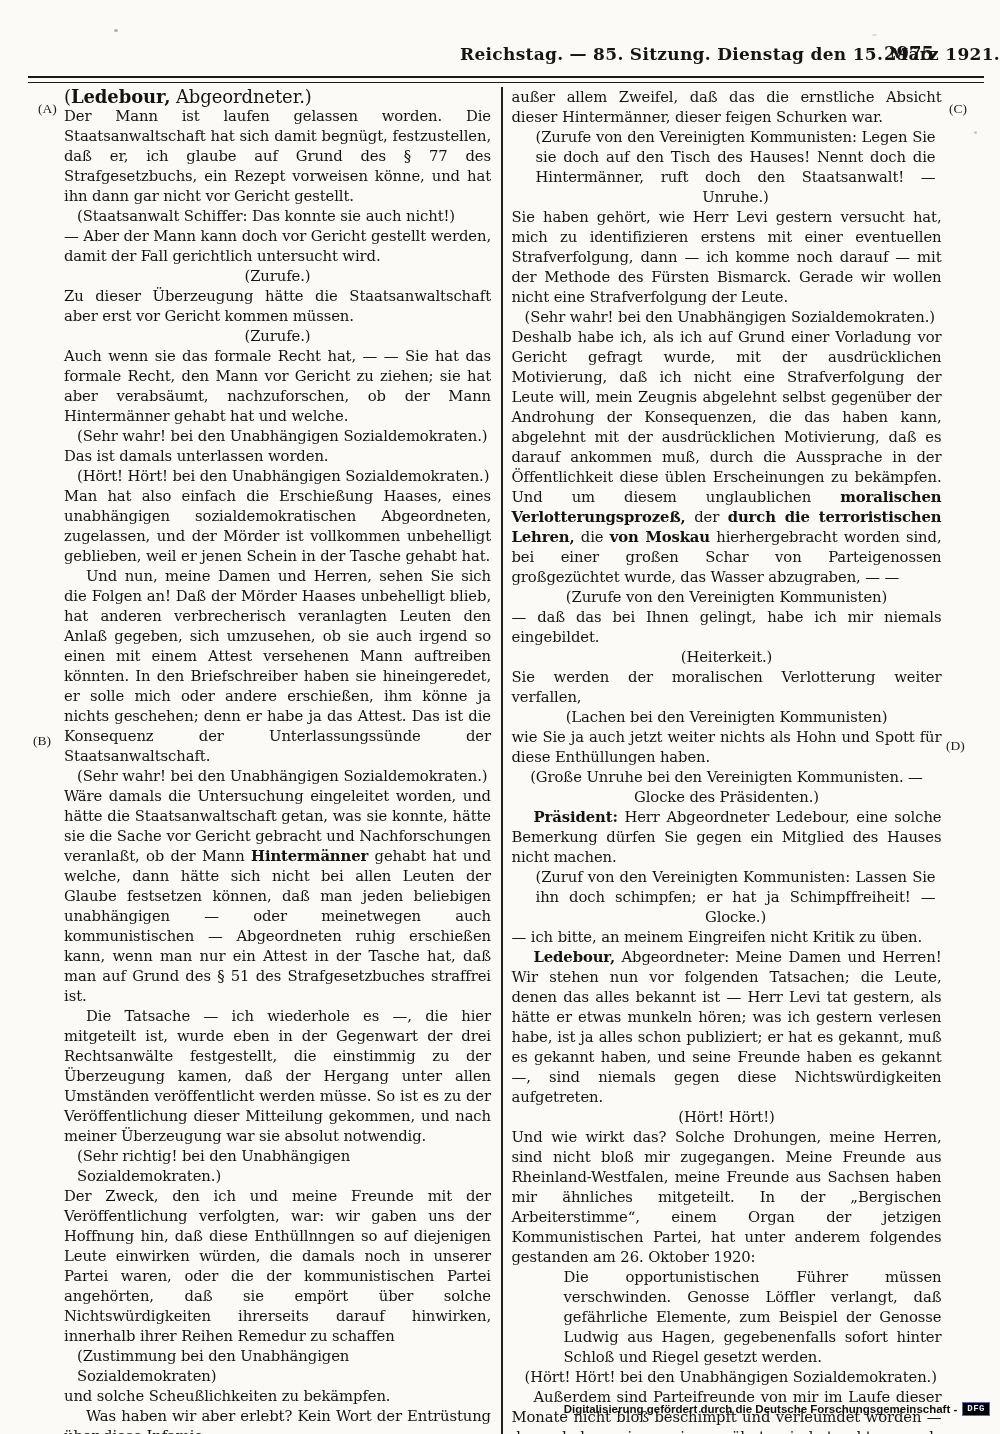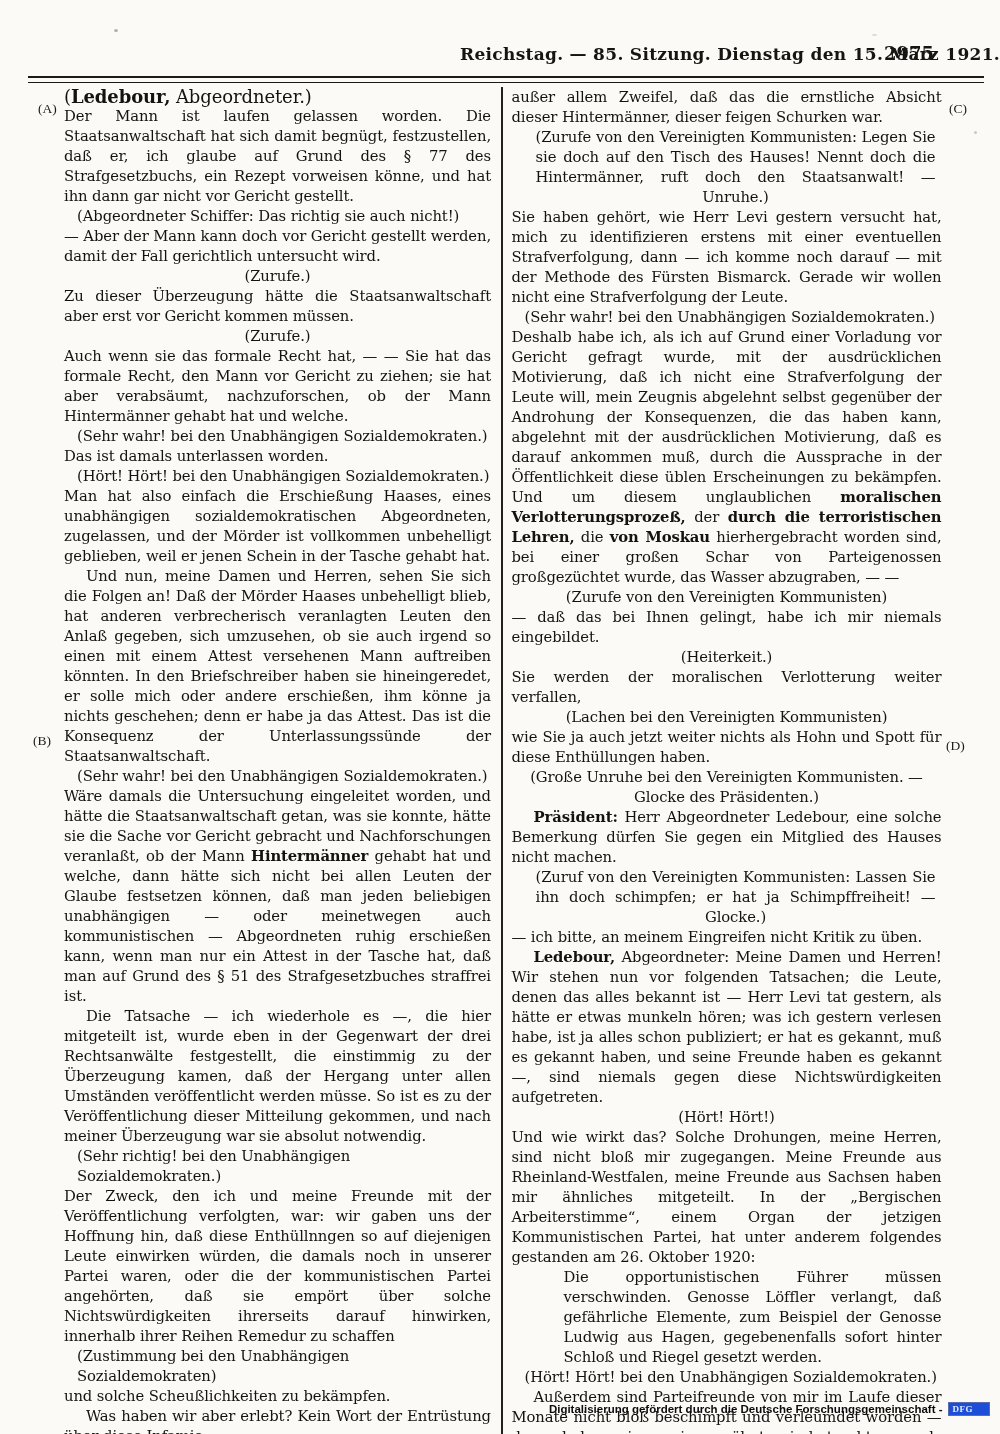--- a/index.html
+++ b/index.html
@@ -54,23 +54,23 @@
   .speck1{left:114px;top:29px;width:4px;height:3px;opacity:.65;}
   .speck2{left:974px;top:131px;width:3px;height:3px;opacity:.45;}
   .speck3{left:872px;top:34px;width:5px;height:2px;opacity:.3;}
   
   .footer{
     position:absolute;right:10px;top:1401px;height:16px;
     display:flex;align-items:center;gap:5px;
     font-family:"Liberation Sans",sans-serif;font-size:11.5px;font-weight:700;color:#0c0c0c;margin-left:25px;
   }
   .dfg-logo{
-    display:inline-block;background:#1d4ed8;color:#e8ecf8;
-    font-family:Liberation Serif, serif;font-size:9px;font-weight:700;
-    padding:2px 16px 1px 4px;line-height:9px;letter-spacing:.5px;
+    display:inline-block;background:#000000;color:#e8ecf8;
+    font-family:Liberation Mono, monospace;font-size:9px;font-weight:700;
+    padding:2px 4px 1px 4px;line-height:9px;letter-spacing:.5px;
     border:1px solid #5a6cb0;
   }
 </style>
 </head>
 <body>
 
 <div class="page">
 
   <div class="speck speck1"></div>
   <div class="speck speck2"></div>
@@ -82,21 +82,21 @@
 
   <span class="mletter ml-a">(A)</span>
   <span class="mletter ml-b">(B)</span>
   <span class="mletter ml-c">(C)</span>
   <span class="mletter ml-d">(D)</span>
 
   <div class="columns">
     <div class="col col-left">
         <p class="para headnote">(<b>Ledebour,</b> Abgeordneter.)</p>
         <p class="para body-noindent">Der Mann ist laufen gelassen worden.  Die Staatsanwaltschaft hat sich damit begnügt, festzustellen, daß er, ich glaube auf Grund des § 77 des Strafgesetzbuchs, ein Rezept vorweisen könne, und hat ihn dann gar nicht vor Gericht gestellt.</p>
-        <p class="para stage-indent">(Abgeordneter Schiffer: Das richtig sie auch nicht!)</p>
+        <p class="para stage-indent">(Staatsanwalt Schiffer: Das konnte sie auch nicht!)</p>
         <p class="para body-noindent">— Aber der Mann kann doch vor Gericht gestellt werden, damit der Fall gerichtlich untersucht wird.</p>
         <p class="para stage-center">(Zurufe.)</p>
         <p class="para body-noindent">Zu dieser Überzeugung hätte die Staatsanwaltschaft aber erst vor Gericht kommen müssen.</p>
         <p class="para stage-center">(Zurufe.)</p>
         <p class="para body-noindent">Auch wenn sie das formale Recht hat, — — Sie hat das formale Recht, den Mann vor Gericht zu ziehen; sie hat aber verabsäumt, nachzuforschen, ob der Mann Hintermänner gehabt hat und welche.</p>
         <p class="para stage-indent">(Sehr wahr! bei den Unabhängigen Sozialdemokraten.)</p>
         <p class="para body-noindent">Das ist damals unterlassen worden.</p>
         <p class="para stage-indent">(Hört! Hört! bei den Unabhängigen Sozialdemokraten.)</p>
         <p class="para body-noindent">Man hat also einfach die Erschießung Haases, eines unabhängigen sozialdemokratischen Abgeordneten, zugelassen, und der Mörder ist vollkommen unbehelligt geblieben, weil er jenen Schein in der Tasche gehabt hat.</p>
         <p class="para body-indent">Und nun, meine Damen und Herren, sehen Sie sich die Folgen an! Daß der Mörder Haases unbehelligt blieb, hat anderen verbrecherisch veranlagten Leuten den Anlaß gegeben, sich umzusehen, ob sie auch irgend so einen mit einem Attest versehenen Mann auftreiben könnten.  In den Briefschreiber haben sie hineingeredet, er solle mich oder andere erschießen, ihm könne ja nichts geschehen; denn er habe ja das Attest.  Das ist die Konsequenz der Unterlassungssünde der Staatsanwaltschaft.</p>

